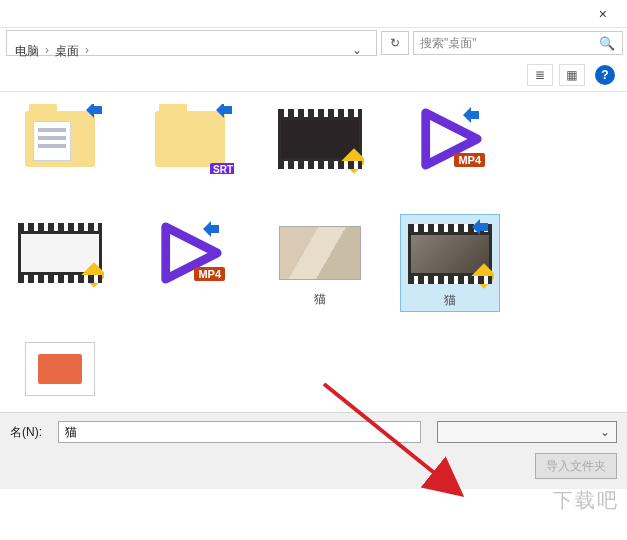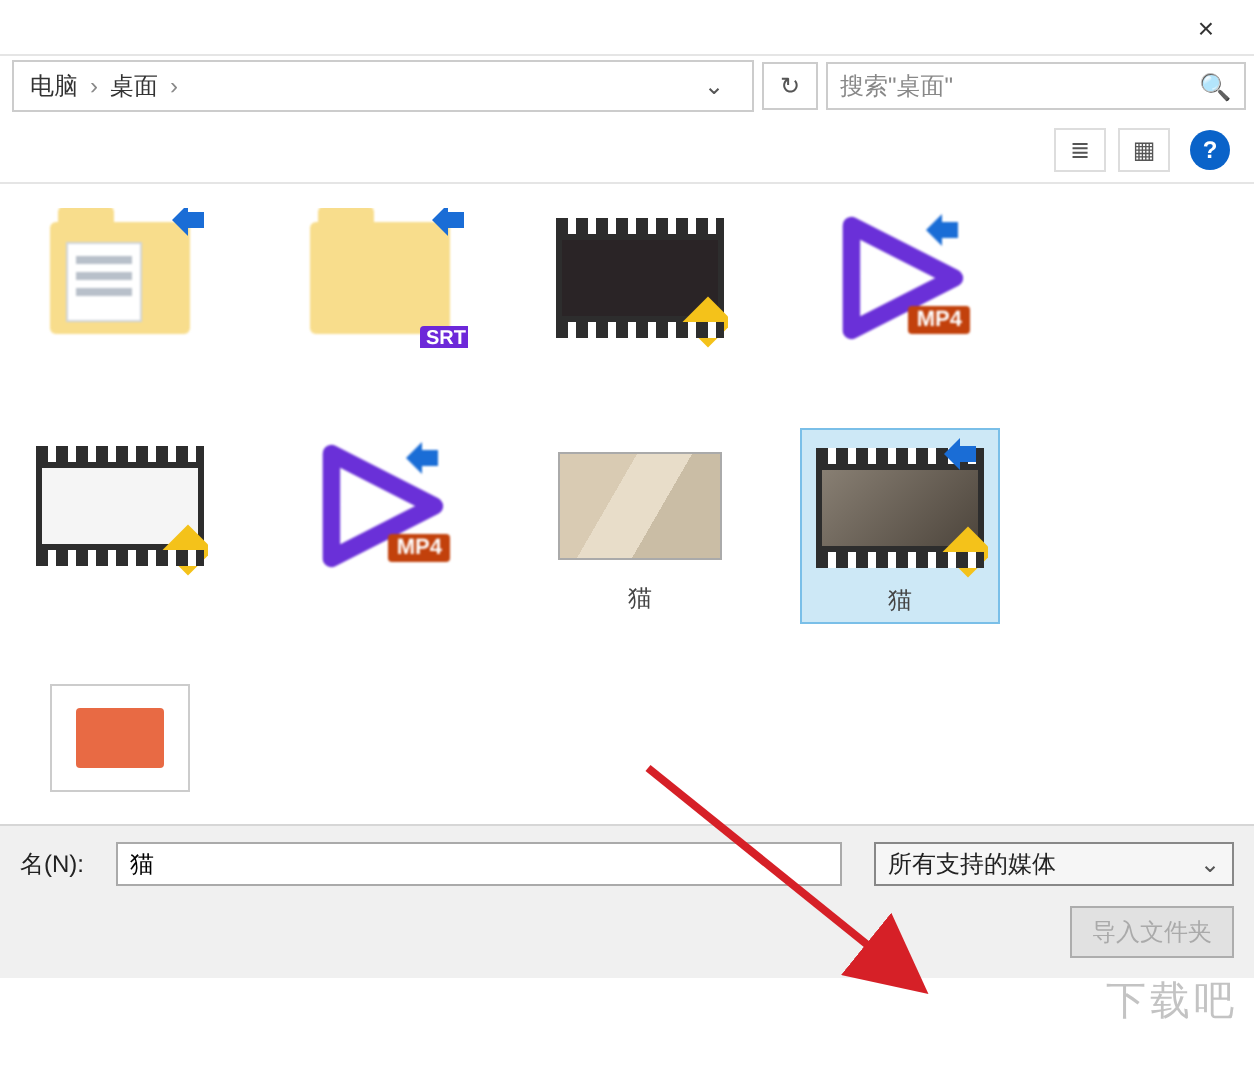--- a/index.html
+++ b/index.html
@@ -27,21 +27,20 @@
     display: flex;
     align-items: center;
     padding-left: 6px;
     gap: 4px;
   }
   .breadcrumb {
     flex: 1;
     height: 24px;
     border: 1px solid #ccc;
     display: flex;
-    align-items: center;
     padding: 12px 8px;
     gap: 6px;
     color: #333;
   }
   .bc-sep { color: #888; }
   .bc-dropdown { margin-left: auto; padding: 0 6px; color: #555; }
   .refresh-btn {
     width: 28px; height: 24px;
     border: 1px solid #ccc;
     display: flex; align-items: center; justify-content: center;
@@ -389,21 +388,20 @@
 </div>
 
 <div class="bottom-area">
 
   <div class="filename-row">
     <span class="fn-label">名(N):</span>
     <div class="fn-input">
       <span>猫</span>
     </div>
     <div class="filetype-select">
-      <span>所有支持的媒体</span>
       <span class="chev">⌄</span>
     </div>
   </div>
 
   <div class="buttons-row">
     <div class="btn disabled">导入文件夹</div>
   </div>
 </div>
 
 <svg class="red-arrow" style="left:318px; top:378px; width:160px; height:130px;">

